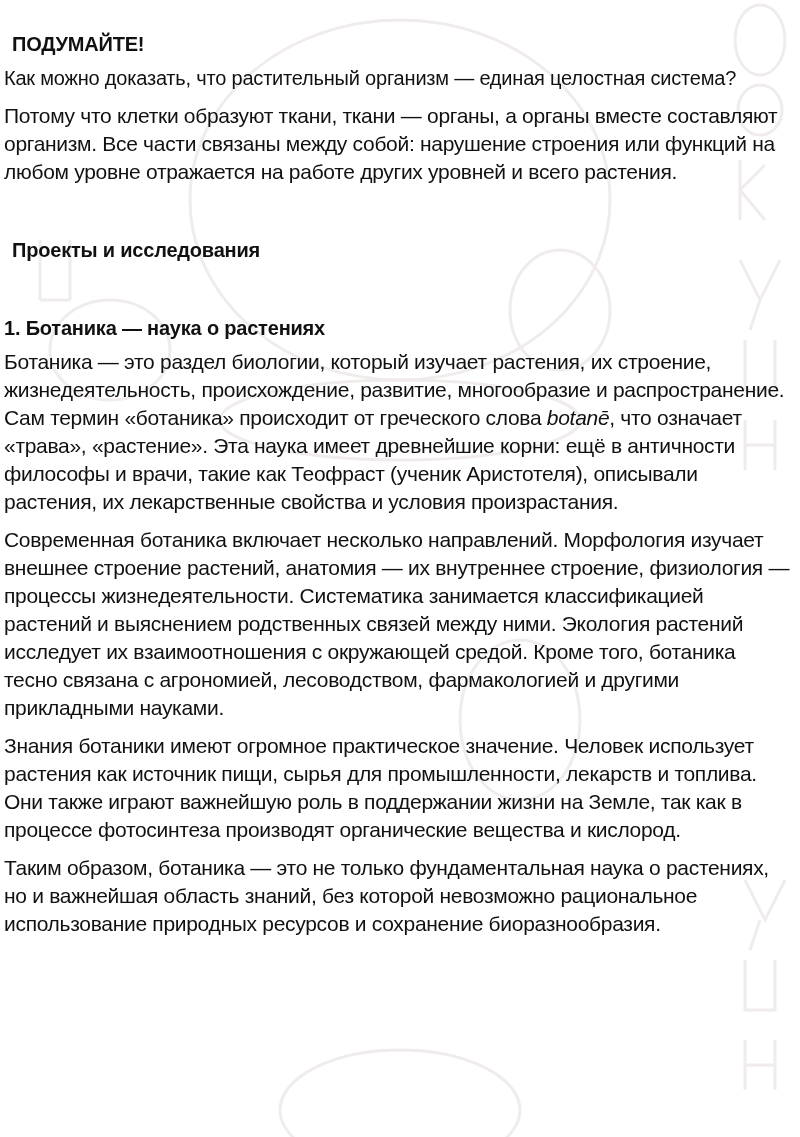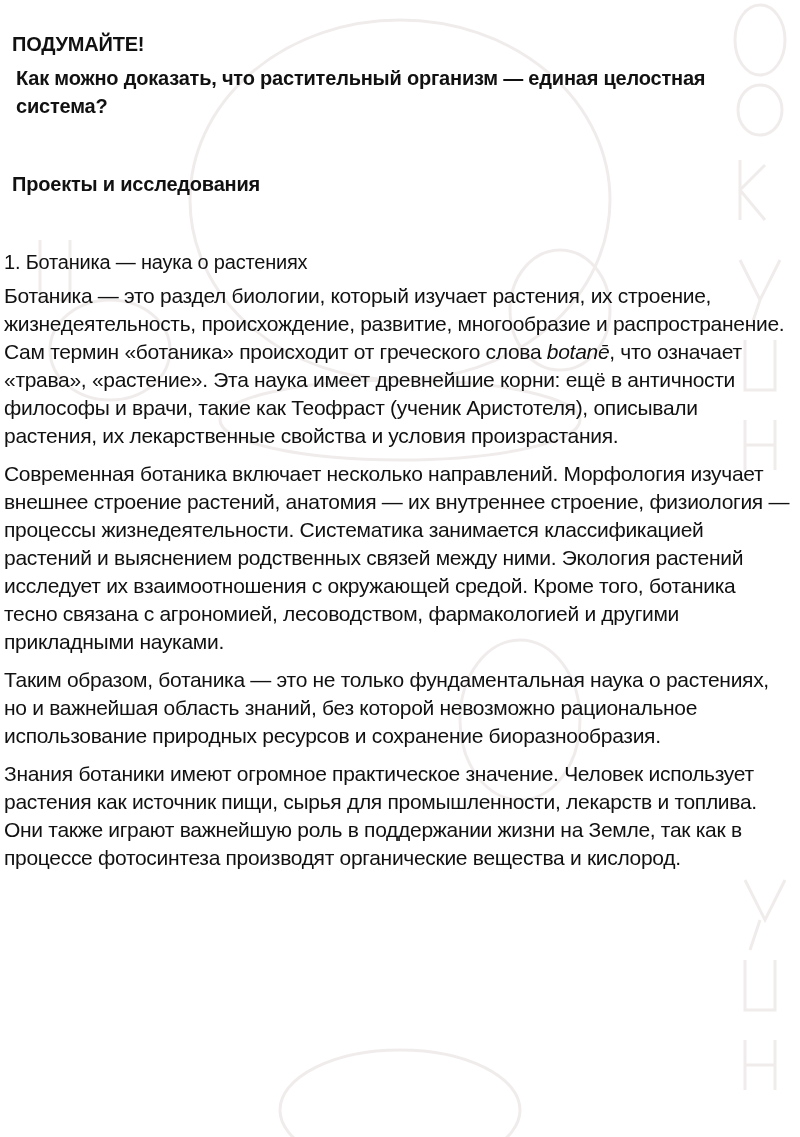--- a/index.html
+++ b/index.html
@@ -28,41 +28,41 @@
       padding: 30px 8px 0 4px;
     }
     .label-think {
       font-weight: bold;
       font-size: 20px;
       line-height: 28px;
       margin: 0 0 6px 8px;
       letter-spacing: -0.2px;
     }
     .question {
-      font-weight: bold;
+      font-weight: normal;
       font-size: 20px;
       line-height: 28px;
-      margin: 0 0 10px 12px;
+      margin: 0 0 10px 0;
       letter-spacing: -0.2px;
     }
     p.body {
       font-size: 21px;
       line-height: 28px;
       margin: 0 0 10px 0;
       letter-spacing: -0.3px;
     }
     .section-title {
       font-weight: bold;
       font-size: 20px;
       line-height: 28px;
       margin: 50px 0 0 8px;
       letter-spacing: -0.2px;
     }
     .subsection-title {
-      font-weight: normal;
+      font-weight: bold;
       font-size: 20px;
       line-height: 28px;
       margin: 50px 0 6px 0;
       letter-spacing: -0.2px;
     }
     i { }
   </style>
 </head>
 <body>
 
@@ -83,25 +83,26 @@
     <path d="M40 240 v60 M70 240 v60 M40 300 h30"></path>
     <path d="M745 880 l20 40 l20 -40 M760 920 l-10 30"></path>
     <path d="M745 960 v50 h30 v-50"></path>
     <path d="M745 1040 v50 M775 1040 v50 M745 1065 h30"></path>
   </svg>
 </div>
 
 <div class="content">
   <div class="label-think">ПОДУМАЙТЕ!</div>
   <div class="question">Как можно доказать, что растительный организм — единая целостная система?</div>
+  <p class="body">Потому что клетки образуют ткани, ткани — органы, а органы вместе составляют организм. Все части связаны между собой: нарушение строения или функций на любом уровне отражается на работе других уровней и всего растения.</p>
 
   <div class="section-title">Проекты и исследования</div>
 
   <div class="subsection-title">1. Ботаника — наука о растениях</div>
 
   <p class="body"><span>Ботаника — это раздел биологии, который изучает растения, их строение, жизнедеятельность, происхождение, развитие, многообразие и распространение. Сам термин «ботаника» происходит от греческого слова </span><i>botanē</i><span>, что означает «трава», «растение». Эта наука имеет древнейшие корни: ещё в античности философы и врачи, такие как Теофраст (ученик Аристотеля), описывали растения, их лекарственные свойства и условия произрастания.</span></p>
 
   <p class="body">Современная ботаника включает несколько направлений. Морфология изучает внешнее строение растений, анатомия — их внутреннее строение, физиология — процессы жизнедеятельности. Систематика занимается классификацией растений и выяснением родственных связей между ними. Экология растений исследует их взаимоотношения с окружающей средой. Кроме того, ботаника тесно связана с агрономией, лесоводством, фармакологией и другими прикладными науками.</p>
 
+  <p class="body">Знания ботаники имеют огромное практическое значение. Человек использует растения как источник пищи, сырья для промышленности, лекарств и топлива. Они также играют важнейшую роль в поддержании жизни на Земле, так как в процессе фотосинтеза производят органические вещества и кислород.</p>
+
   <p class="body">Таким образом, ботаника — это не только фундаментальная наука о растениях, но и важнейшая область знаний, без которой невозможно рациональное использование природных ресурсов и сохранение биоразнообразия.</p>
-
-  <p class="body">Знания ботаники имеют огромное практическое значение. Человек использует растения как источник пищи, сырья для промышленности, лекарств и топлива. Они также играют важнейшую роль в поддержании жизни на Земле, так как в процессе фотосинтеза производят органические вещества и кислород.</p>
 </div>
 
 </body></html>

